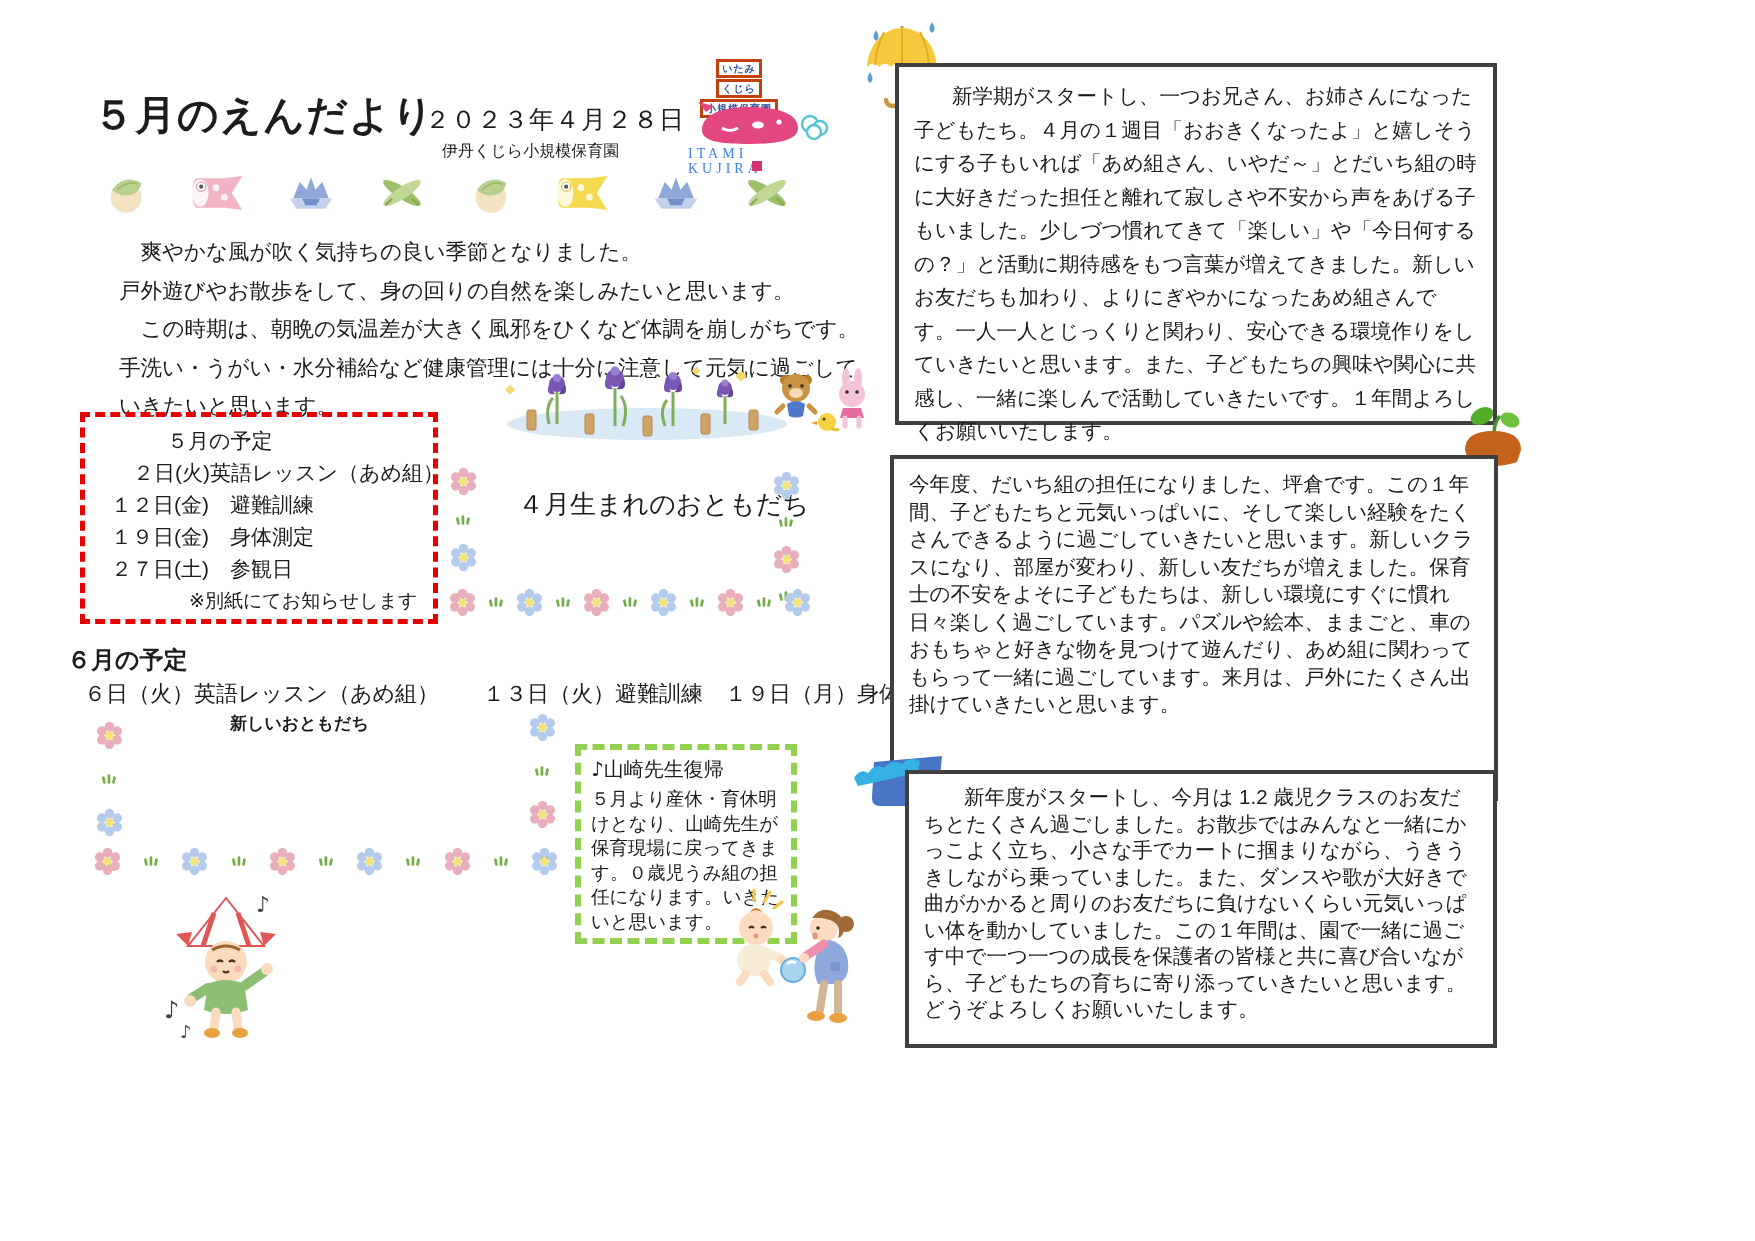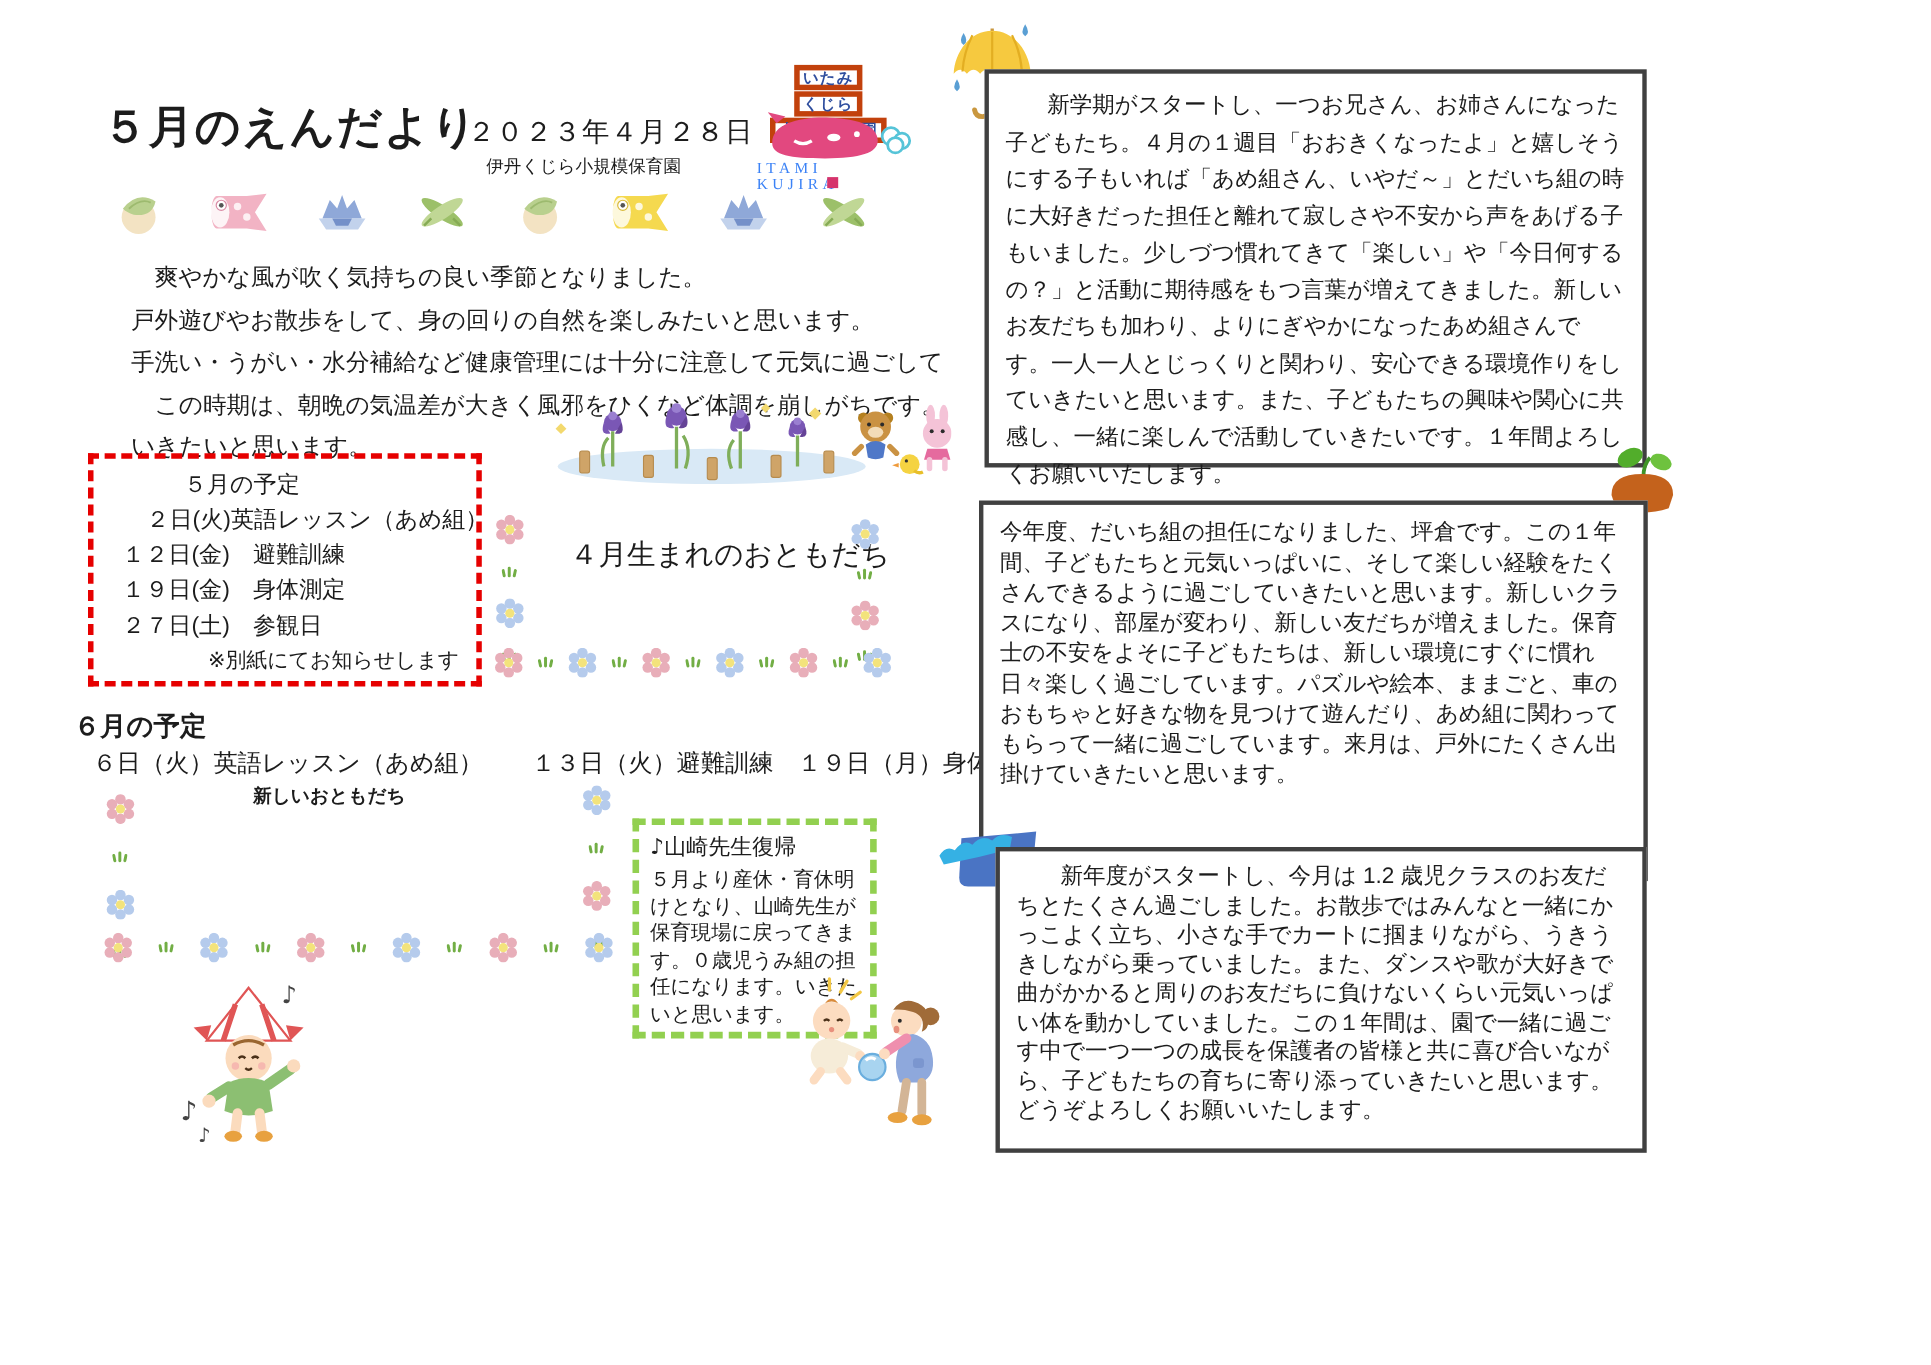--- a/index.html
+++ b/index.html
@@ -9,22 +9,22 @@
 
   
   .title{left:93px;top:88px;font-size:41px;font-weight:bold;letter-spacing:1px;}
   .date-line{left:425px;top:103px;font-size:25px;letter-spacing:1px;}
   .school-line{left:442px;top:141px;font-size:16px;text-align:right;}
 
   
   .logo{left:688px;top:58px;width:150px;height:116px;font-size:0;}
   .logo-blocks{position:absolute;left:12px;top:0;text-align:center;}
   .logo-block{display:block;margin:1px auto;padding:1px 3px;width:max-content;
-              background:#fff;border:5px solid #c2410c;color:#2f4e9e;
-              font-size:14px;font-weight:bold;letter-spacing:1px;line-height:11px;}
+              background:#fff;border:3px solid #c2410c;color:#2f4e9e;
+              font-size:10px;font-weight:bold;letter-spacing:1px;line-height:11px;}
   .logo-en{position:absolute;left:0;top:88px;font-family:"Liberation Serif","DejaVu Serif",serif;
            font-size:14px;letter-spacing:4px;line-height:15px;color:#3b82f6;}
   .logo-chip{position:absolute;left:64px;top:103px;width:10px;height:10px;background:#d6336c;}
 
   
   .banner{left:103px;top:168px;width:690px;height:50px;display:flex;
           justify-content:space-between;align-items:center;}
 
   
   .intro{left:119px;top:233px;width:760px;font-size:21.5px;line-height:38.5px;white-space:nowrap;}
@@ -149,22 +149,22 @@
     <svg width="52" height="44" viewBox="0 0 46 40">
       <ellipse cx="23" cy="20" rx="20" ry="5.5" transform="rotate(33 23 20)" fill="#9cc069"></ellipse>
       <ellipse cx="23" cy="20" rx="20" ry="5.5" transform="rotate(-33 23 20)" fill="#c0d795"></ellipse>
       <path d="M8,31 L14,25 M32,25 L38,31" stroke="#86ab55" stroke-width="2"></path>
     </svg>
   </div>
 
   <div class="abs intro">
     <div>　爽やかな風が吹く気持ちの良い季節となりました。</div>
     <div>戸外遊びやお散歩をして、身の回りの自然を楽しみたいと思います。</div>
+    <div>　この時期は、朝晩の気温差が大きく風邪をひくなど体調を崩しがちです。</div>
     <div>手洗い・うがい・水分補給など健康管理には十分に注意して元気に過ごして</div>
-    <div>　この時期は、朝晩の気温差が大きく風邪をひくなど体調を崩しがちです。</div>
     <div>いきたいと思います。</div>
   </div>
 
   <div class="abs may-box">
     <div class="may-title">５月の予定</div>
     <div class="may-i0">２日(火)英語レッスン（あめ組）</div>
     <div class="may-i">１２日(金)　避難訓練</div>
     <div class="may-i">１９日(金)　身体測定</div>
     <div class="may-i">２７日(土)　参観日</div>
     <div class="may-note">※別紙にてお知らせします</div>

